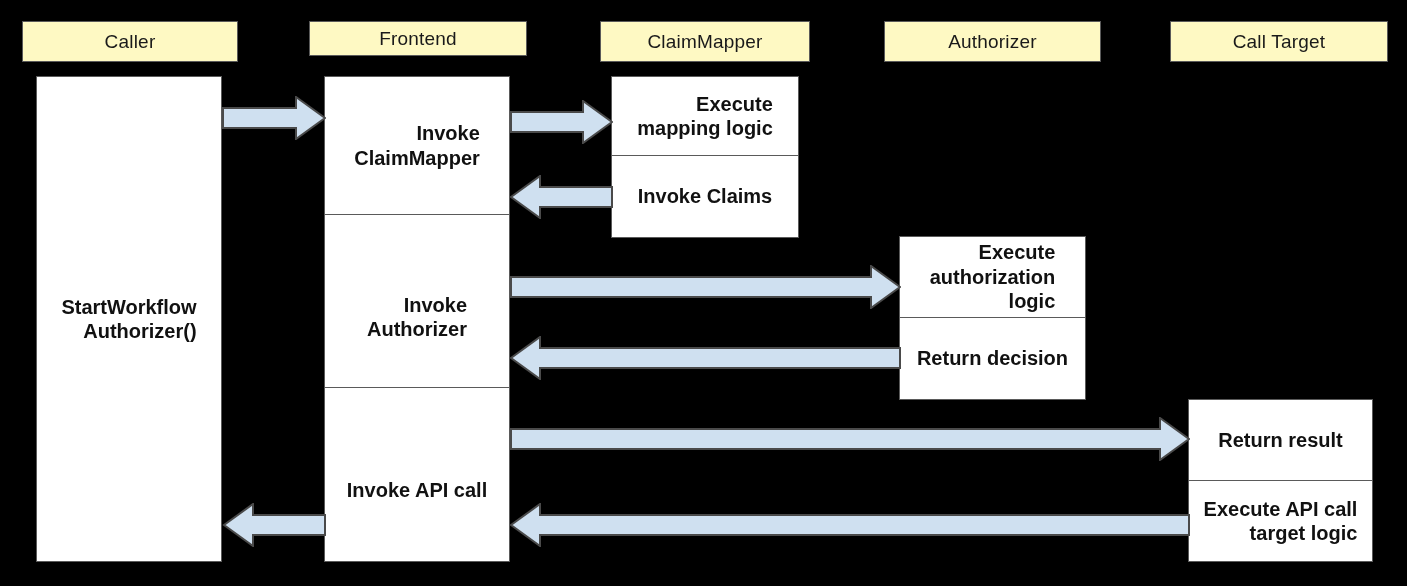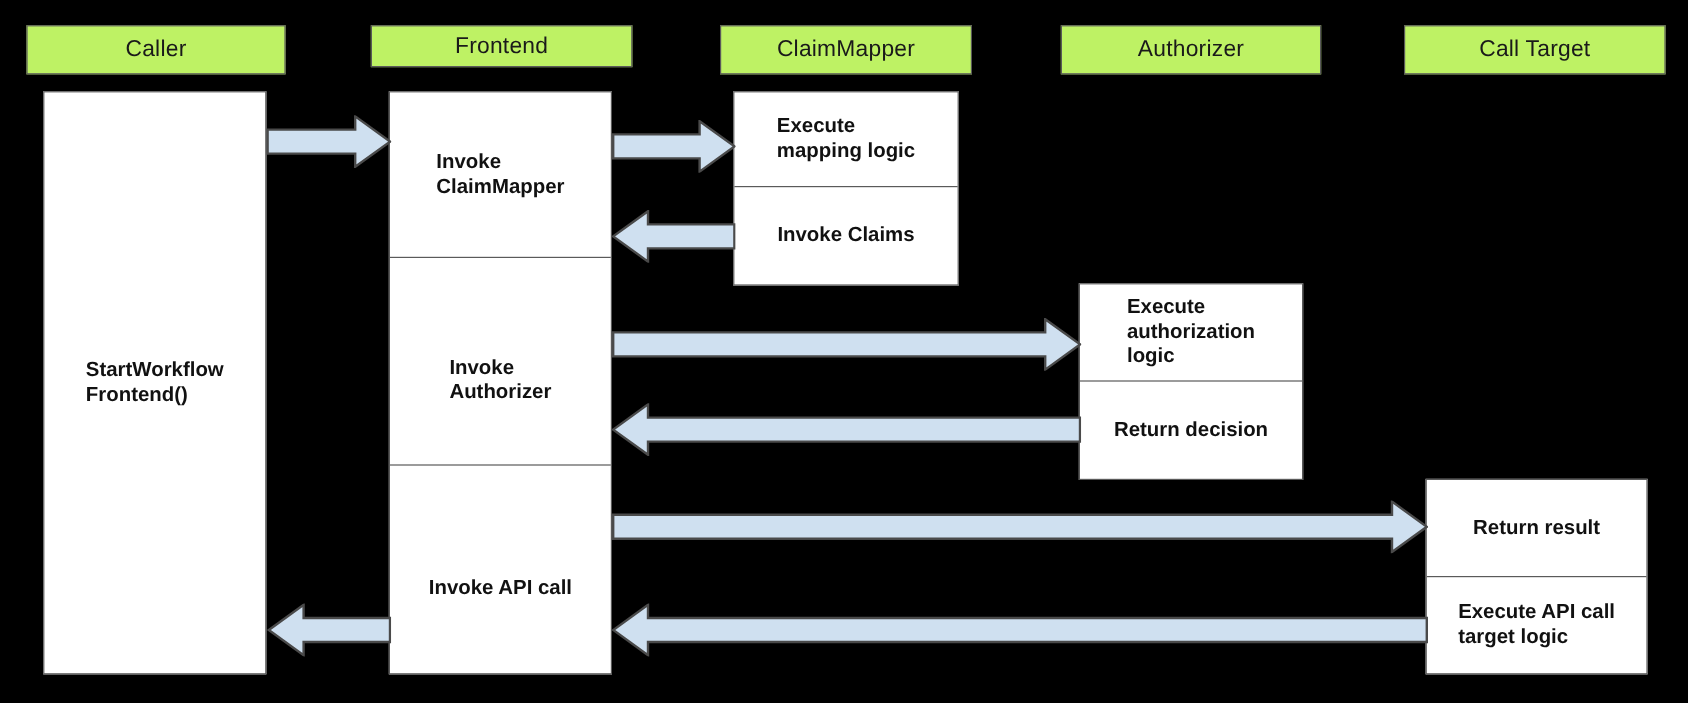--- a/index.html
+++ b/index.html
@@ -10,21 +10,21 @@
   #canvas {
     position: relative;
     width: 1407px;
     height: 586px;
     background: #000000;
     font-family: "Liberation Sans", sans-serif;
     overflow: hidden;
   }
   .lane-header {
     position: absolute;
-    background: #bef264;
+    background: #fef9c3;
     border: 1.5px solid #5a5a5a;
     box-sizing: border-box;
     display: flex;
     align-items: center;
     justify-content: center;
     color: #1a1a1a;
     font-size: 19px;
     font-weight: 400;
     letter-spacing: 0.2px;
   }
@@ -34,23 +34,23 @@
     border: 1.5px solid #5a5a5a;
     box-sizing: border-box;
     display: flex;
     flex-direction: column;
   }
   .act-cell {
     flex: 1 1 auto;
     display: flex;
     align-items: center;
     justify-content: center;
-    text-align: left;
+    text-align: right;
     color: #111111;
-    font-size: 17px;
+    font-size: 20px;
     font-weight: 700;
     line-height: 1.22;
     padding: 2px 6px;
     box-sizing: border-box;
     border-bottom: 1.5px solid #5a5a5a;
     white-space: pre-line;
   }
   .act-cell:last-child { border-bottom: none; }
   .arrow {
     position: absolute;
@@ -73,21 +73,21 @@
   </div>
   <div class="lane-header" style="left:884px; top:21px; width:217px; height:41px;">
     <span>Authorizer</span>
   </div>
   <div class="lane-header" style="left:1170px;top:21px; width:218px; height:41px;">
     <span>Call Target</span>
   </div>
 
   <div class="act-col" style="left:36px; top:76px; width:186px; height:486px;">
     <div class="act-cell">StartWorkflow
-Frontend()</div>
+Authorizer()</div>
   </div>
 
   <div class="act-col" style="left:324px; top:76px; width:186px; height:486px;gap:32px;">
     <div class="act-cell" style="height:160px;">Invoke
 ClaimMapper</div>
     <div class="act-cell" style="height:163px;">Invoke
 Authorizer</div>
     <div class="act-cell" style="height:163px;">Invoke API call</div>
   </div>
 

